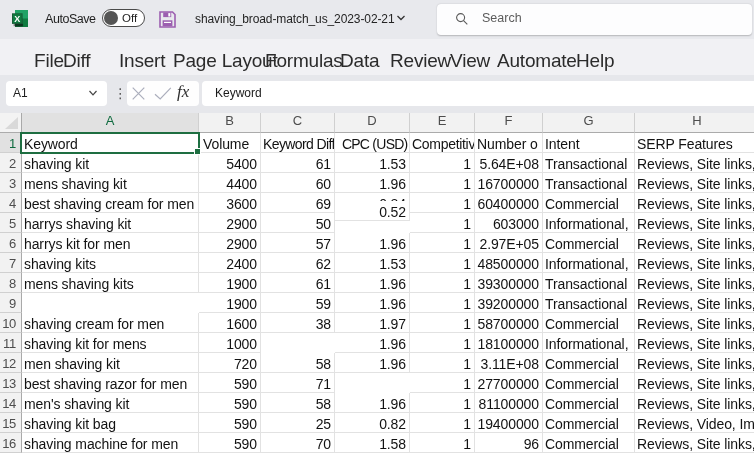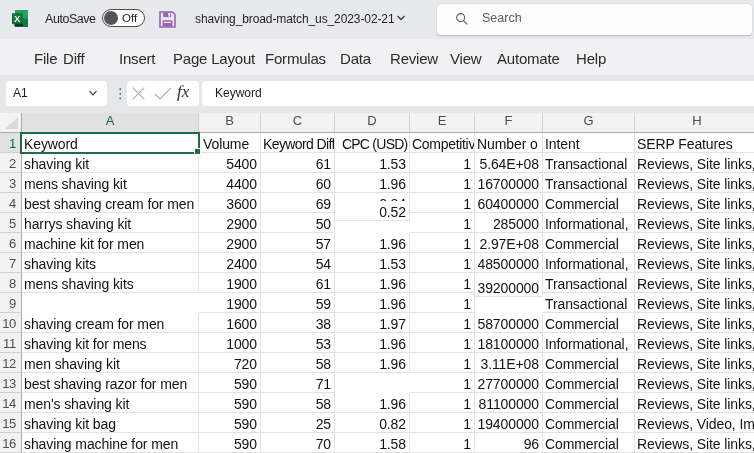--- a/index.html
+++ b/index.html
@@ -13,21 +13,21 @@
 #toggle{left:102px;top:9px;width:43px;height:18px;border:1.5px solid #4a4a4a;
  border-radius:10px;background:#fff;box-sizing:border-box;}
 #knob{left:1px;top:0.5px;width:14px;height:14px;border-radius:50%;background:#555;}
 #offtxt{left:19px;top:1.5px;font-size:11.5px;color:#1f1f1f;}
 #fname{left:195px;top:12px;font-size:12px;letter-spacing:-0.1px;color:#242424;}
 #fchev{left:396px;top:13px;width:10px;height:10px;}
 #search{left:437px;top:4px;width:315px;height:31px;background:#fdfdfe;border-radius:4px;
  box-shadow:0 0.5px 1.5px rgba(0,0,0,.22);}
 #searchtxt{left:482px;top:11px;font-size:12.5px;color:#5c5c5c;}
 
-.tab{font-size:15px;color:#2b2b2b;position:absolute;top:50px;letter-spacing:-0.2px;}
+.tab{font-size:19px;color:#2b2b2b;position:absolute;top:50px;letter-spacing:-0.2px;}
 
 #namebox{left:6px;top:81px;width:101px;height:25px;background:#fff;border-radius:4px;}
 #nametxt{left:13px;top:86px;font-size:12px;color:#1f1f1f;}
 #dots{left:113.5px;top:85px;font-size:13.5px;color:#555;letter-spacing:0;}
 #fxbox{left:127px;top:81px;width:72px;height:25px;background:#fefefe;border-radius:4px;}
 #ffield{left:202px;top:81px;width:552px;height:25px;background:#fff;border-radius:4px 0 0 4px;}
 #ftxt{left:215px;top:86px;font-size:12px;color:#1a1a1a;}
 
 #sheet{left:0;top:113px;width:754px;height:340px;background:#fff;}
 .ch{position:absolute;box-sizing:border-box;background:#f2f2f2;border-right:1px solid #d0d0d0;
@@ -174,65 +174,64 @@
     <div class="cell r" style="left:335px;top:80px;width:75px;height:20px">0.84</div>
     <div class="cell r" style="left:410px;top:80px;width:65px;height:20px">1</div>
     <div class="cell r" style="left:475px;top:80px;width:68px;height:20px">60400000</div>
     <div class="cell" style="left:543px;top:80px;width:92px;height:20px">Commercial</div>
     <div class="cell" style="left:635px;top:80px;width:125px;height:20px">Reviews, Site links, </div>
     <div class="cell" style="left:22px;top:100px;width:177px;height:20px">harrys shaving kit</div>
     <div class="cell r" style="left:199px;top:100px;width:62px;height:20px">2900</div>
     <div class="cell r" style="left:261px;top:100px;width:74px;height:20px">50</div>
     <div class="cell r" style="left:335px;top:88px;width:75px;height:20px">0.52</div>
     <div class="cell r" style="left:410px;top:100px;width:65px;height:20px">1</div>
-    <div class="cell r" style="left:475px;top:100px;width:68px;height:20px">285000</div>
+    <div class="cell r" style="left:475px;top:100px;width:68px;height:20px">603000</div>
     <div class="cell" style="left:543px;top:100px;width:92px;height:20px">Informational, </div>
     <div class="cell" style="left:635px;top:100px;width:125px;height:20px">Reviews, Site links, </div>
-    <div class="cell" style="left:22px;top:120px;width:177px;height:20px">machine kit for men</div>
+    <div class="cell" style="left:22px;top:120px;width:177px;height:20px">harrys kit for men</div>
     <div class="cell r" style="left:199px;top:120px;width:62px;height:20px">2900</div>
     <div class="cell r" style="left:261px;top:120px;width:74px;height:20px">57</div>
     <div class="cell r" style="left:335px;top:120px;width:75px;height:20px">1.96</div>
     <div class="cell r" style="left:410px;top:120px;width:65px;height:20px">1</div>
-    <div class="cell r" style="left:475px;top:120px;width:68px;height:20px">2.97E+08</div>
+    <div class="cell r" style="left:475px;top:120px;width:68px;height:20px">2.97E+05</div>
     <div class="cell" style="left:543px;top:120px;width:92px;height:20px">Commercial</div>
     <div class="cell" style="left:635px;top:120px;width:125px;height:20px">Reviews, Site links, </div>
     <div class="cell" style="left:22px;top:140px;width:177px;height:20px">shaving kits</div>
     <div class="cell r" style="left:199px;top:140px;width:62px;height:20px">2400</div>
-    <div class="cell r" style="left:261px;top:140px;width:74px;height:20px">54</div>
+    <div class="cell r" style="left:261px;top:140px;width:74px;height:20px">62</div>
     <div class="cell r" style="left:335px;top:140px;width:75px;height:20px">1.53</div>
     <div class="cell r" style="left:410px;top:140px;width:65px;height:20px">1</div>
     <div class="cell r" style="left:475px;top:140px;width:68px;height:20px">48500000</div>
     <div class="cell" style="left:543px;top:140px;width:92px;height:20px">Informational, </div>
     <div class="cell" style="left:635px;top:140px;width:125px;height:20px">Reviews, Site links, </div>
     <div class="cell" style="left:22px;top:160px;width:177px;height:20px">mens shaving kits</div>
     <div class="cell r" style="left:199px;top:160px;width:62px;height:20px">1900</div>
     <div class="cell r" style="left:261px;top:160px;width:74px;height:20px">61</div>
     <div class="cell r" style="left:335px;top:160px;width:75px;height:20px">1.96</div>
     <div class="cell r" style="left:410px;top:160px;width:65px;height:20px">1</div>
     <div class="cell r" style="left:475px;top:160px;width:68px;height:20px">39300000</div>
     <div class="cell" style="left:543px;top:160px;width:92px;height:20px">Transactional</div>
     <div class="cell" style="left:635px;top:160px;width:125px;height:20px">Reviews, Site links, </div>
     <div class="cell r" style="left:199px;top:180px;width:62px;height:20px">1900</div>
     <div class="cell r" style="left:261px;top:180px;width:74px;height:20px">59</div>
     <div class="cell r" style="left:335px;top:180px;width:75px;height:20px">1.96</div>
     <div class="cell r" style="left:410px;top:180px;width:65px;height:20px">1</div>
-    <div class="cell r" style="left:475px;top:164px;width:68px;height:20px">39200000</div>
+    <div class="cell r" style="left:475px;top:180px;width:68px;height:20px">39200000</div>
     <div class="cell" style="left:543px;top:180px;width:92px;height:20px">Transactional</div>
     <div class="cell" style="left:635px;top:180px;width:125px;height:20px">Reviews, Site links, </div>
     <div class="cell" style="left:22px;top:200px;width:177px;height:20px">shaving cream for men</div>
     <div class="cell r" style="left:199px;top:200px;width:62px;height:20px">1600</div>
     <div class="cell r" style="left:261px;top:200px;width:74px;height:20px">38</div>
     <div class="cell r" style="left:335px;top:200px;width:75px;height:20px">1.97</div>
     <div class="cell r" style="left:410px;top:200px;width:65px;height:20px">1</div>
     <div class="cell r" style="left:475px;top:200px;width:68px;height:20px">58700000</div>
     <div class="cell" style="left:543px;top:200px;width:92px;height:20px">Commercial</div>
     <div class="cell" style="left:635px;top:200px;width:125px;height:20px">Reviews, Site links, </div>
     <div class="cell" style="left:22px;top:220px;width:177px;height:20px">shaving kit for mens</div>
     <div class="cell r" style="left:199px;top:220px;width:62px;height:20px">1000</div>
-    <div class="cell r" style="left:261px;top:220px;width:74px;height:20px">53</div>
     <div class="cell r" style="left:335px;top:220px;width:75px;height:20px">1.96</div>
     <div class="cell r" style="left:410px;top:220px;width:65px;height:20px">1</div>
     <div class="cell r" style="left:475px;top:220px;width:68px;height:20px">18100000</div>
     <div class="cell" style="left:543px;top:220px;width:92px;height:20px">Informational, </div>
     <div class="cell" style="left:635px;top:220px;width:125px;height:20px">Reviews, Site links, </div>
     <div class="cell" style="left:22px;top:240px;width:177px;height:20px">men shaving kit</div>
     <div class="cell r" style="left:199px;top:240px;width:62px;height:20px">720</div>
     <div class="cell r" style="left:261px;top:240px;width:74px;height:20px">58</div>
     <div class="cell r" style="left:335px;top:240px;width:75px;height:20px">1.96</div>
     <div class="cell r" style="left:410px;top:240px;width:65px;height:20px">1</div>

